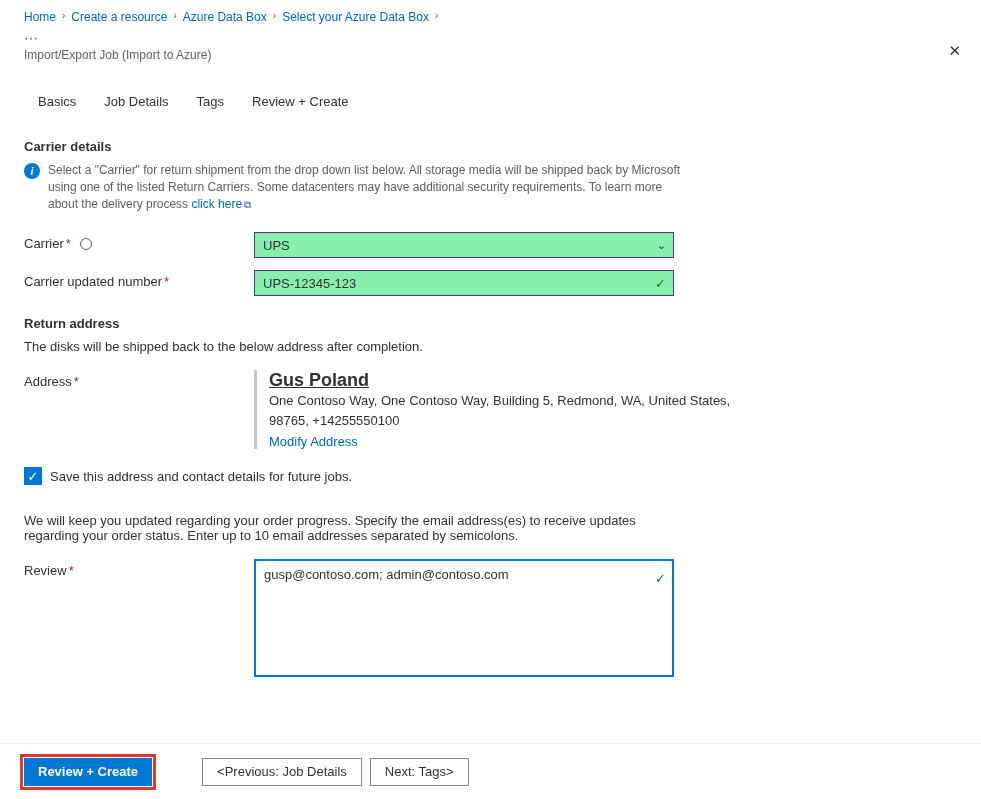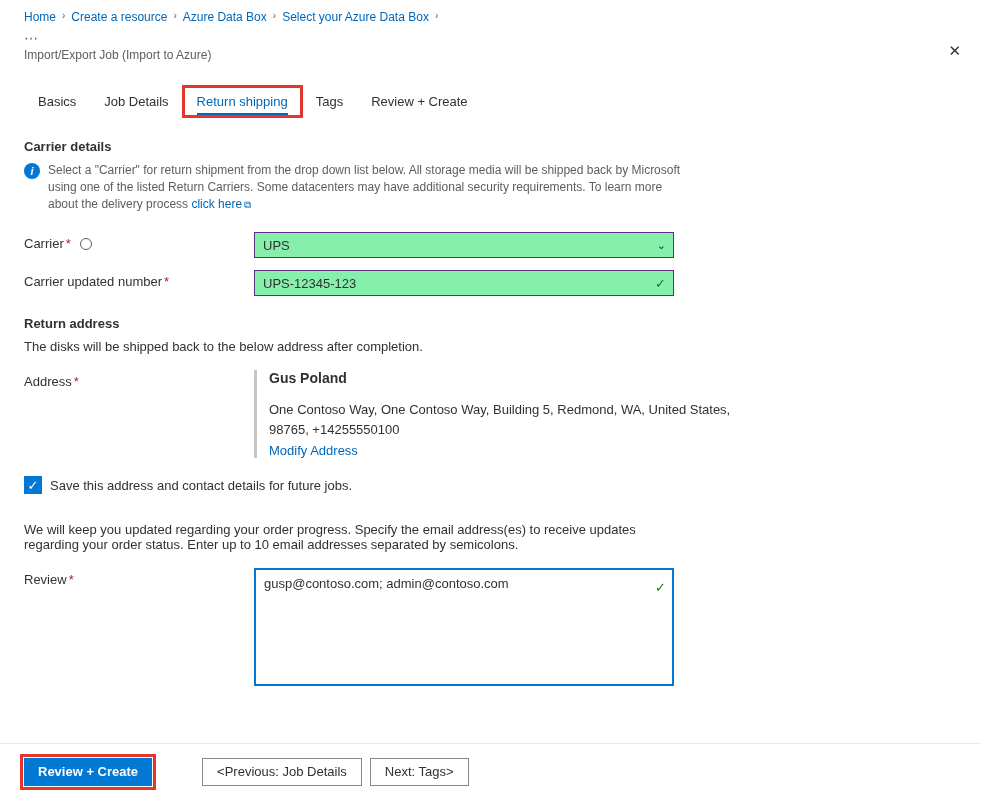--- a/index.html
+++ b/index.html
@@ -42,21 +42,21 @@
     padding: 0 28px 0 8px; font-size: 13px; color: #323130;
     display: flex; align-items: center;
   }
   .text-field { border-color: #5b2e87; }
   .chev { position: absolute; right: 8px; top: 50%; transform: translateY(-50%); font-size: 11px; color: #323130; pointer-events: none; }
   .check-ok { position: absolute; right: 8px; top: 50%; transform: translateY(-50%); color: #107c10; font-size: 13px; pointer-events: none; }
   .section { margin-bottom: 20px; }
   .section-desc { font-size: 13px; color: #323130; margin-bottom: 16px; max-width: 660px; }
   .address-block { display: flex; }
   .address-content { border-left: 3px solid #c8c6c4; padding-left: 12px; max-width: 500px; }
-  .address-name { font-weight: 600; font-size: 14px; margin-bottom: 14px; }
+  .address-name { font-weight: 600; font-size: 18px; margin-bottom: 0; text-decoration: underline; }
   .address-lines { font-size: 13px; color: #323130; line-height: 1.5; }
   .modify-link { color: #0067b8; font-size: 13px; text-decoration: none; margin-top: 4px; display: inline-block; cursor: pointer; }
   .checkbox-row { display: flex; align-items: center; gap: 8px; margin-top: 18px; margin-bottom: 28px; }
   .checkbox { width: 18px; height: 18px; background: #0078d4; display: flex; align-items: center; justify-content: center; color: #fff; font-size: 13px; cursor: pointer; }
   .checkbox-label { font-size: 13px; color: #323130; }
   .textarea-wrap { width: 420px; position: relative; }
   .textarea-field { width: 100%; height: 118px; border: 2px solid #0078d4; padding: 6px 26px 6px 8px; font-size: 13px; color: #323130; resize: none; font-family: inherit; }
   .textarea-wrap .check-ok { top: 12px; transform: none; }
   .footer {
     position: absolute; left: 0; right: 0; bottom: 0; height: 56px;
@@ -91,21 +91,20 @@
 <div class="title-row">
   <span class="ellipsis">⋯</span>
 </div>
 <div class="subtitle">Import/Export Job (Import to Azure)</div>
 
 <span class="close-btn">✕</span>
 
 <div class="tabs">
   <div class="tab">Basics</div>
   <div class="tab">Job Details</div>
-  <div class="tab active highlighted">Return shipping</div>
   <div class="tab">Tags</div>
   <div class="tab">Review + Create</div>
 </div>
 
 <div class="section">
   <div class="section-title">Carrier details</div>
   <div class="info-box">
     <div class="info-icon">i</div>
     <div class="info-text">
       <span>Select a "Carrier" for return shipment from the drop down list below. All storage media will be shipped back by Microsoft using one of the listed Return Carriers. Some datacenters may have additional security requirements. To learn more about the delivery process </span>

